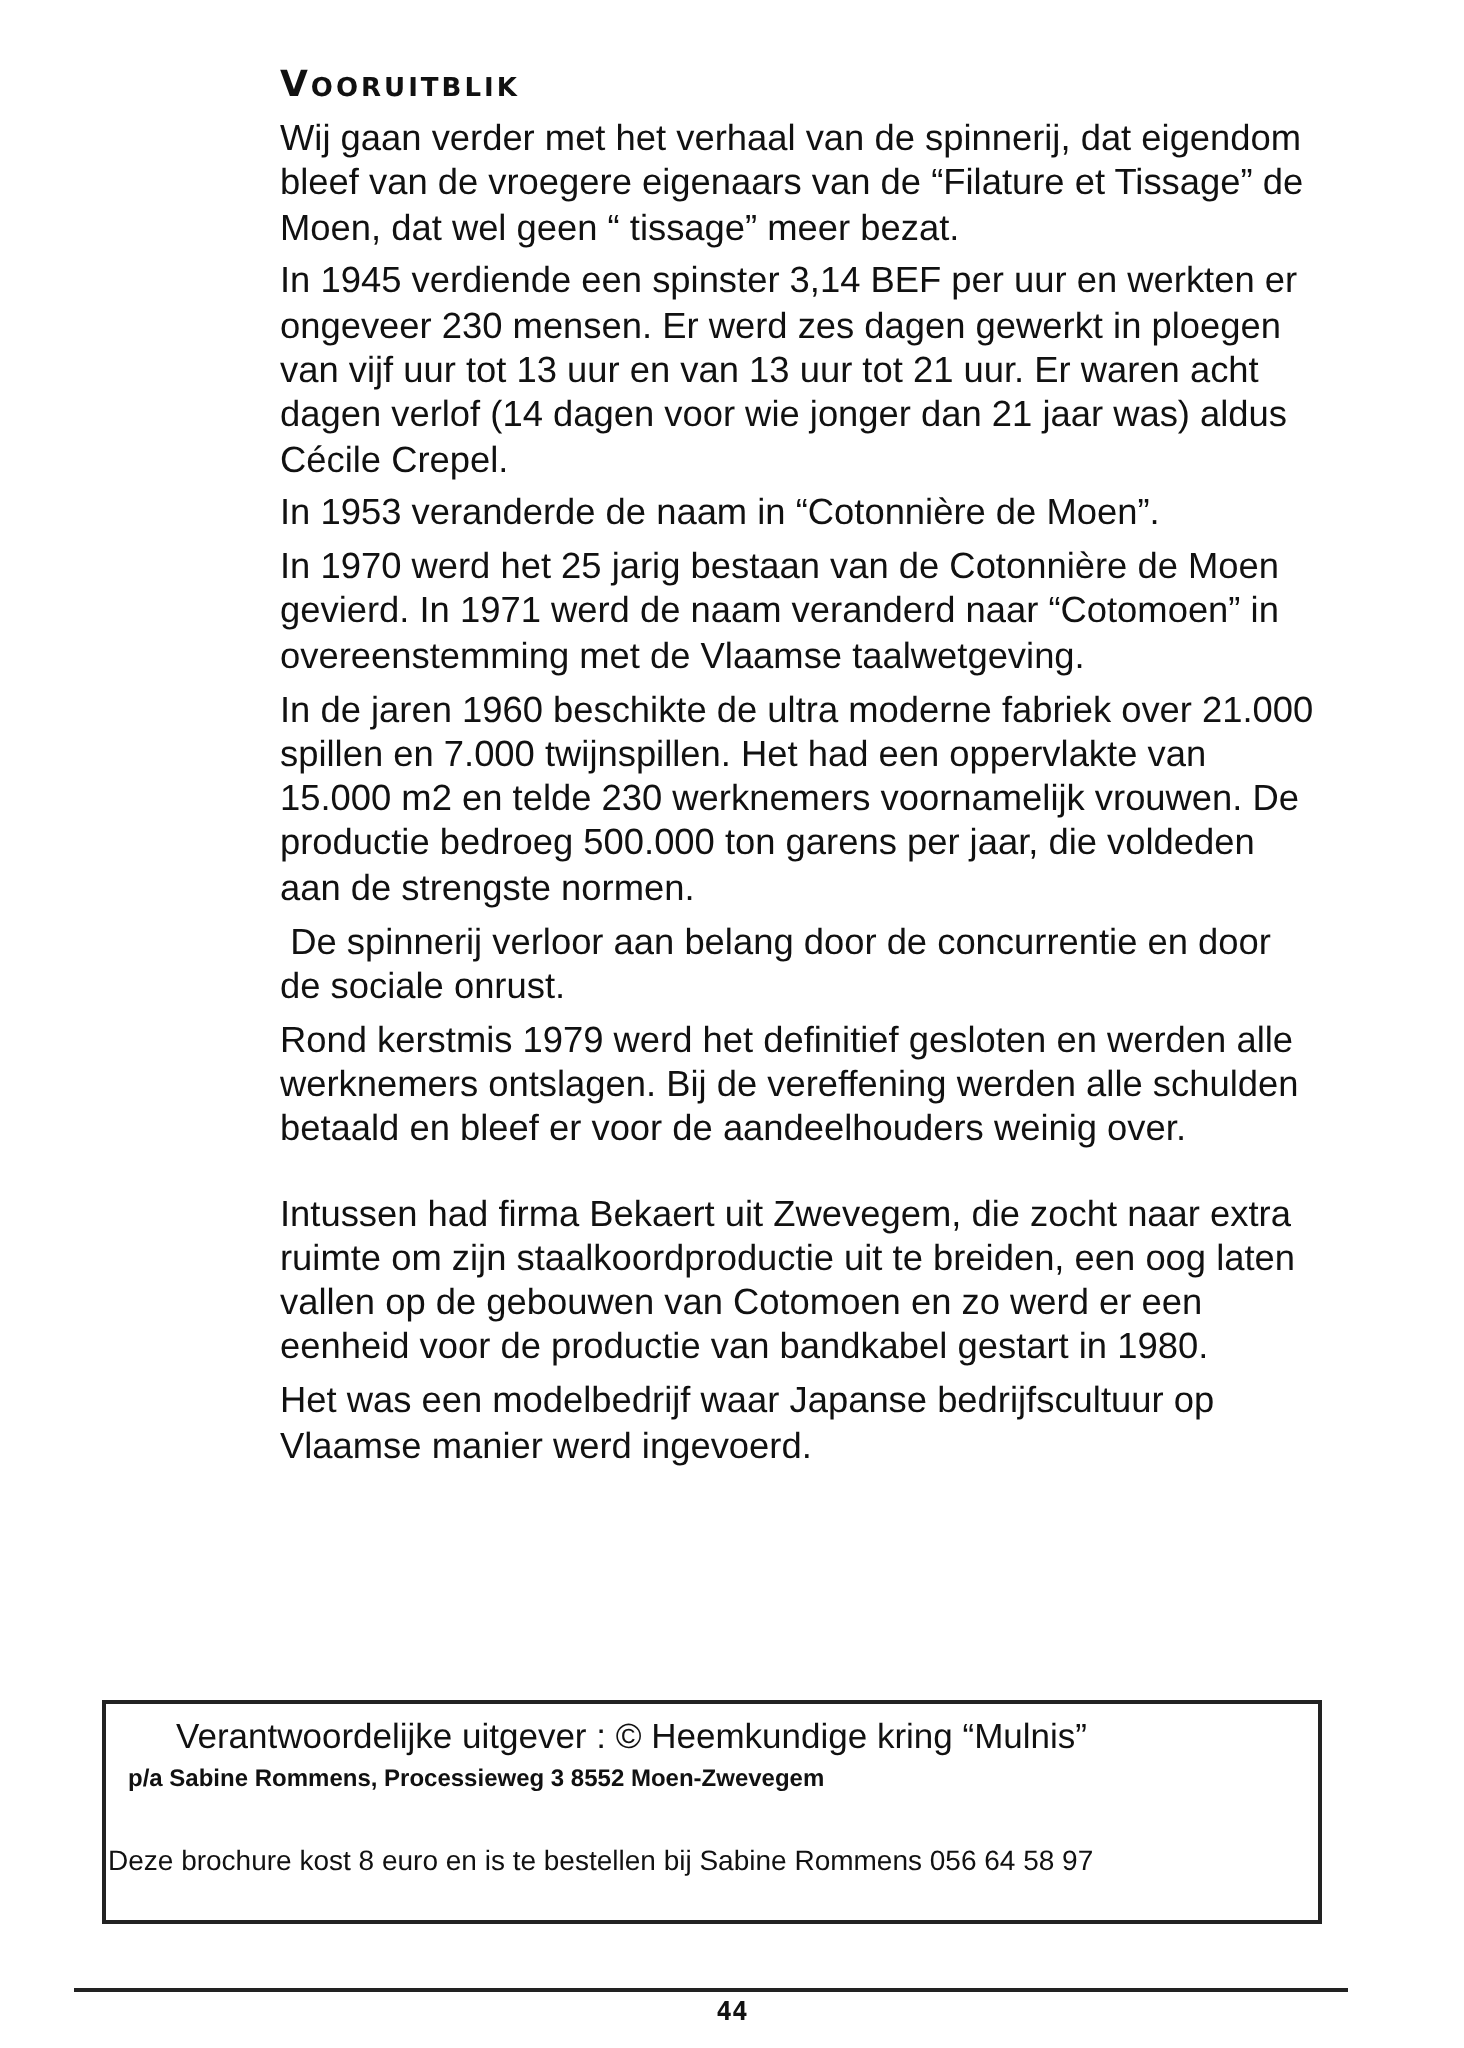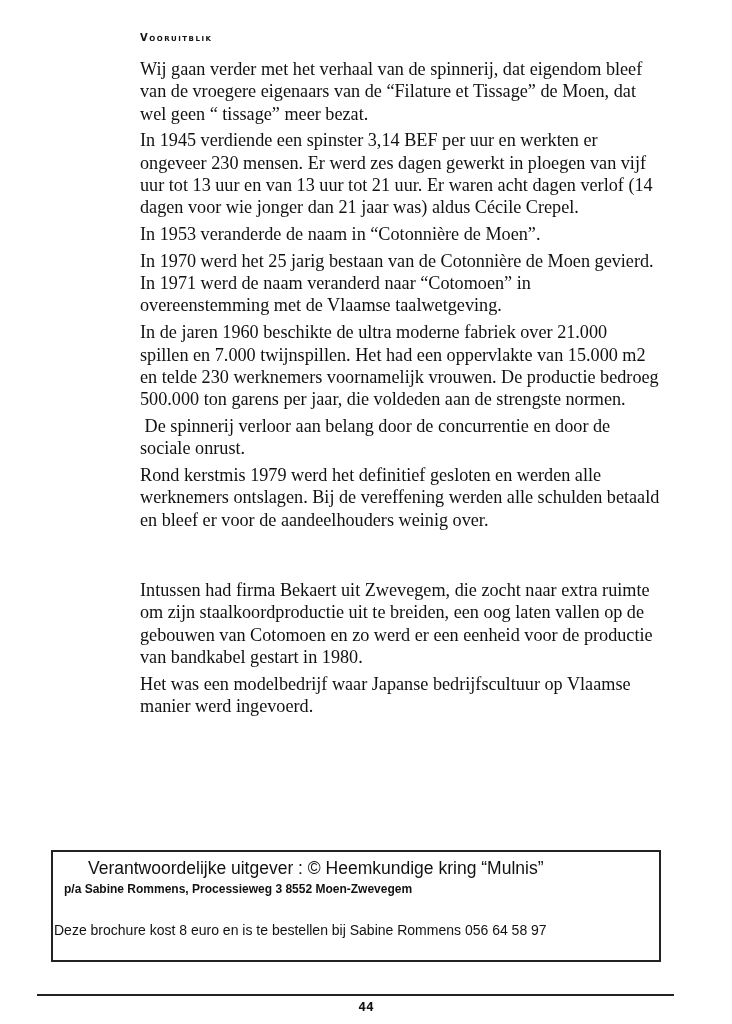--- a/index.html
+++ b/index.html
@@ -1,27 +1,27 @@
 <!DOCTYPE html>
 <html><head>
 <meta charset="utf-8">
 <style>
   html, body { margin:0; padding:0; background:#ffffff; }
   body { width:732px; height:1024px; position:relative; overflow:hidden; color:#111; }
   .heading {
     position:absolute; left:140px; top:32px;
     font-family:"DejaVu Sans", sans-serif; font-weight:bold;
-    font-size:10px; letter-spacing:1.5px; font-variant:small-caps;
+    font-size:18px; letter-spacing:1.5px; font-variant:small-caps;
   }
   .body-text {
     position:absolute; left:140px; top:58px; width:520px;
-    font-family:Liberation Serif, serif; font-size:18.2px; line-height:22.3px;
+    font-family:Liberation Sans, sans-serif; font-size:18.2px; line-height:22.3px;
   }
   .body-text p { margin:0 0 4.5px 0; }
-  .body-text p.gap { margin-top:48px; }
+  .body-text p.gap { margin-top:20px; }
   .box {
     position:absolute; left:51px; top:850px; width:606px; height:108px;
     border:2px solid #222; box-sizing:content-box;
     font-family:"Liberation Sans", sans-serif;
   }
   .box .l1 { position:absolute; left:11px; top:6px; font-size:17.5px; white-space:nowrap;margin-left:24px; }
   .box .l2 { position:absolute; left:11px; top:30px; font-size:12px; font-weight:bold; white-space:nowrap; }
   .box .l3 { position:absolute; left:1px; top:70px; font-size:14px; white-space:nowrap; }
   .rule { position:absolute; left:37px; top:994px; width:637px; height:2px; background:#222; }
   .page-num {

